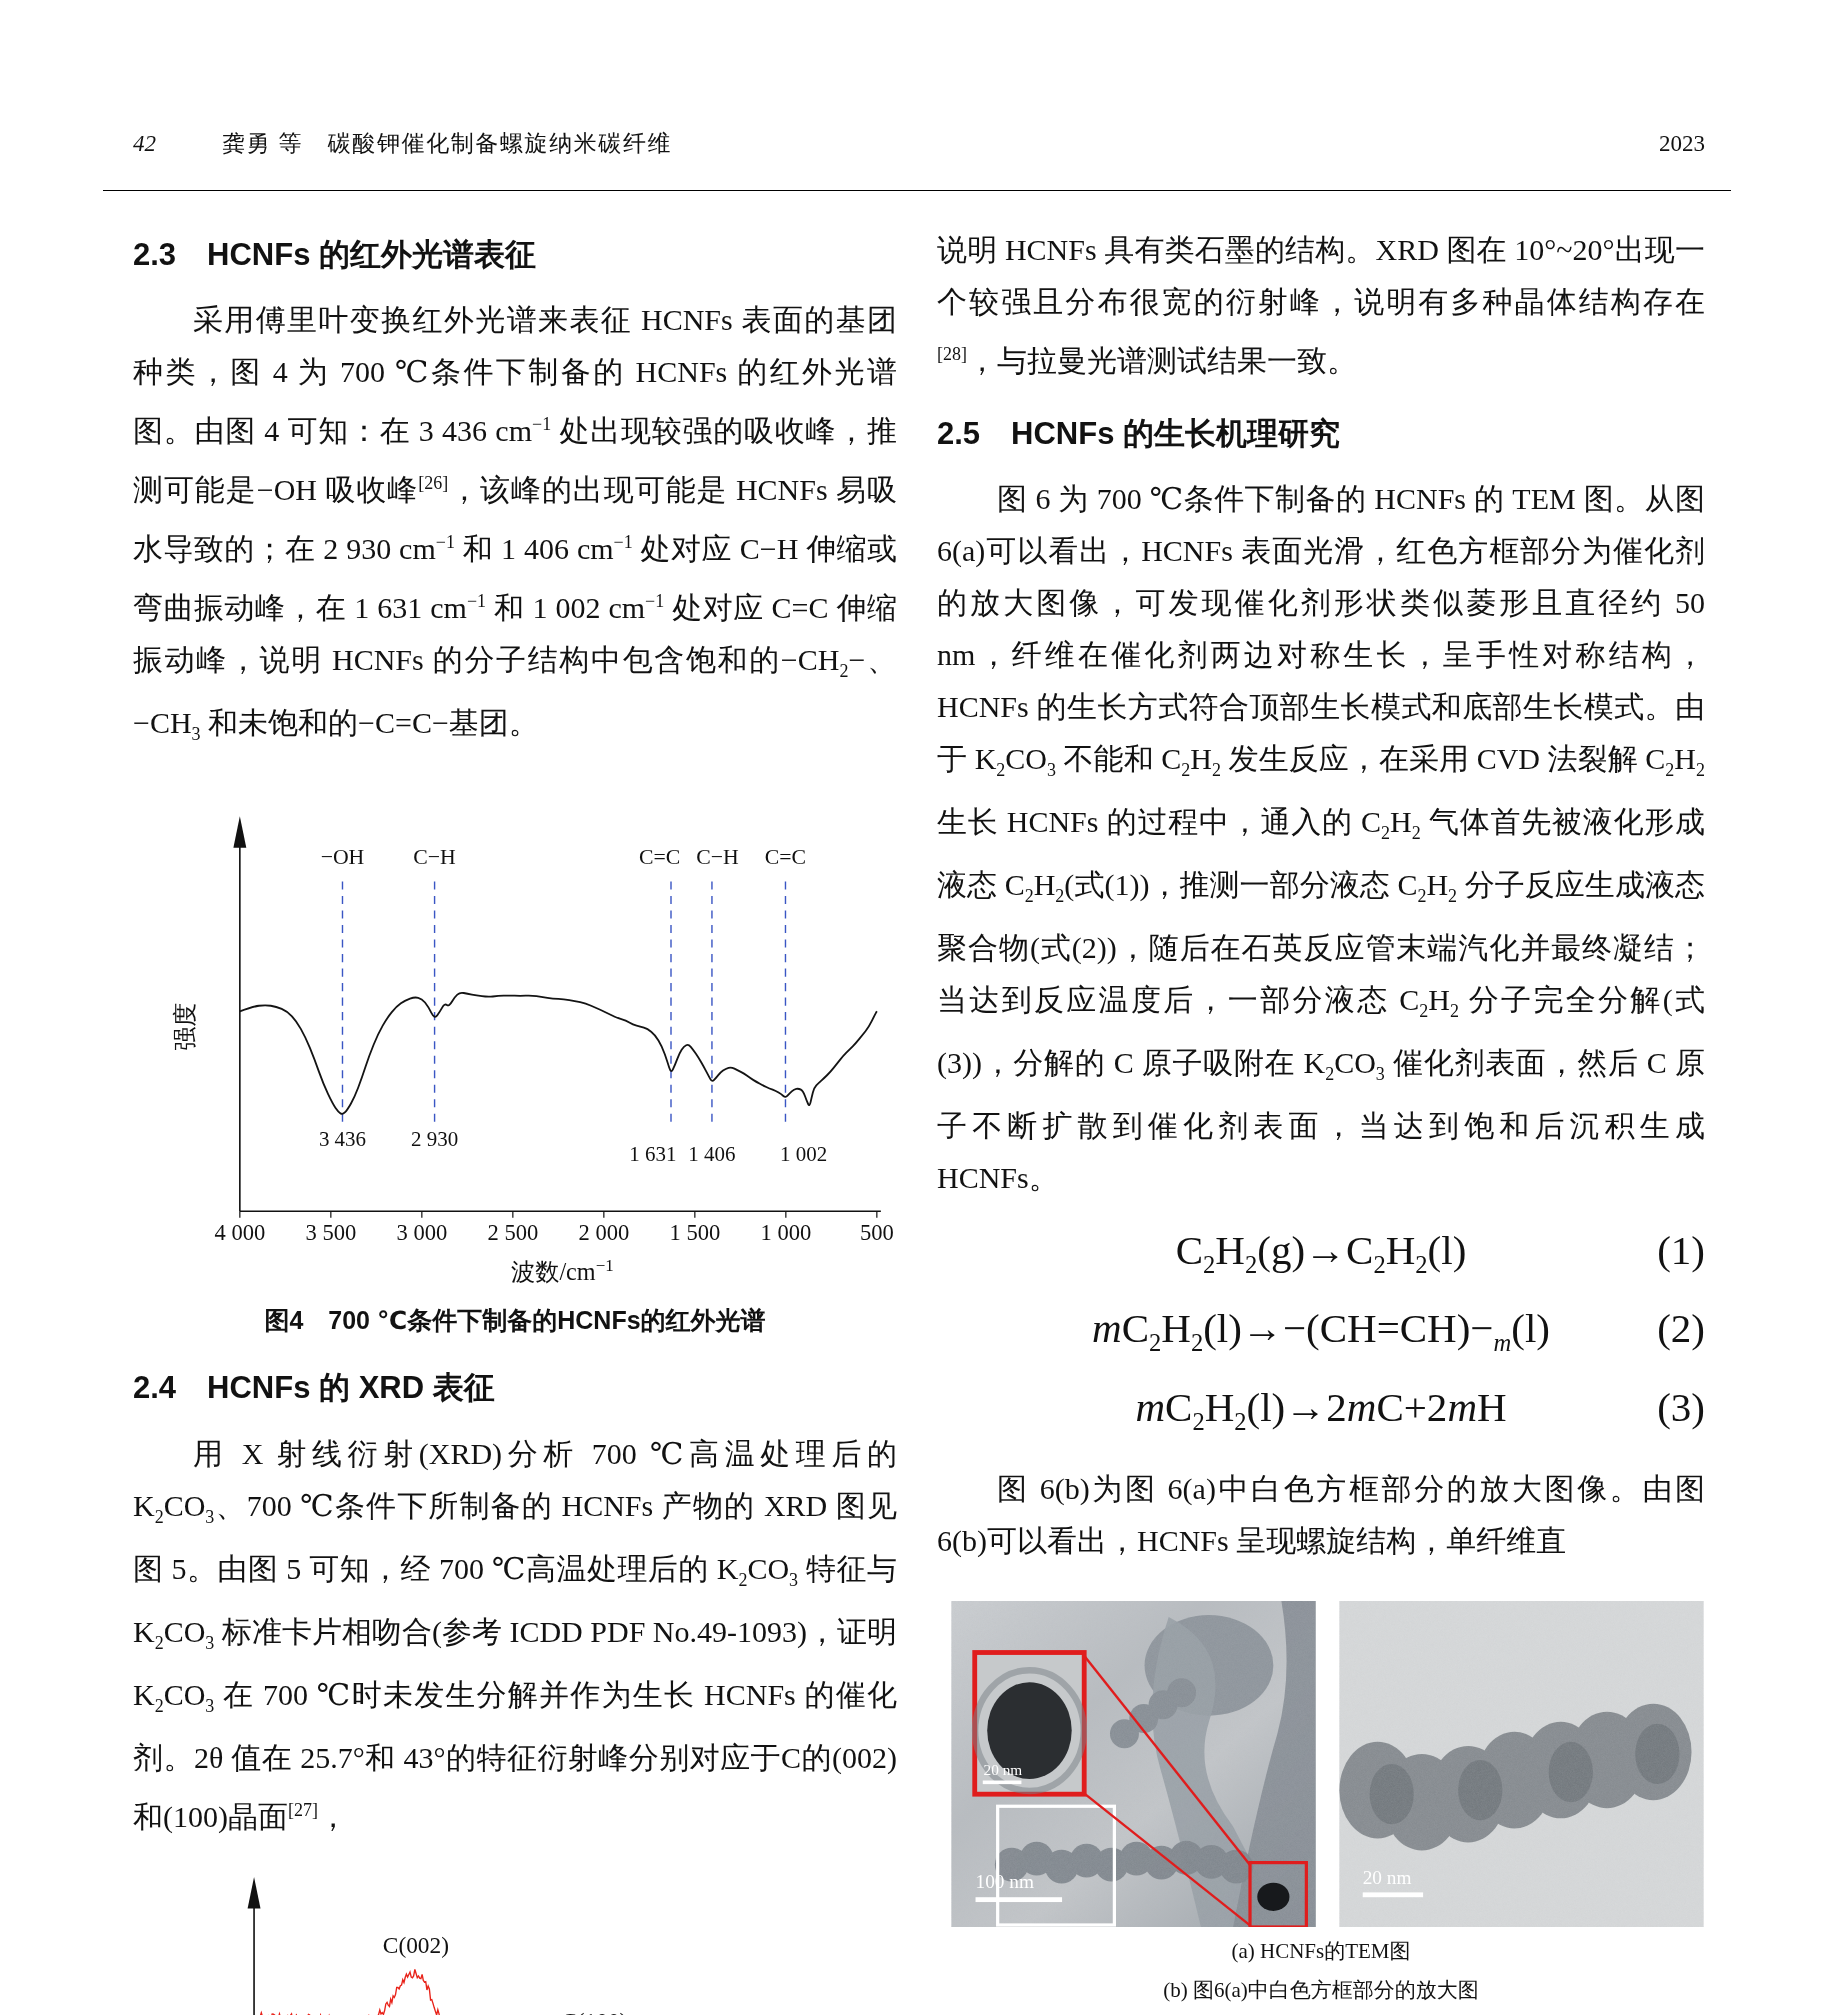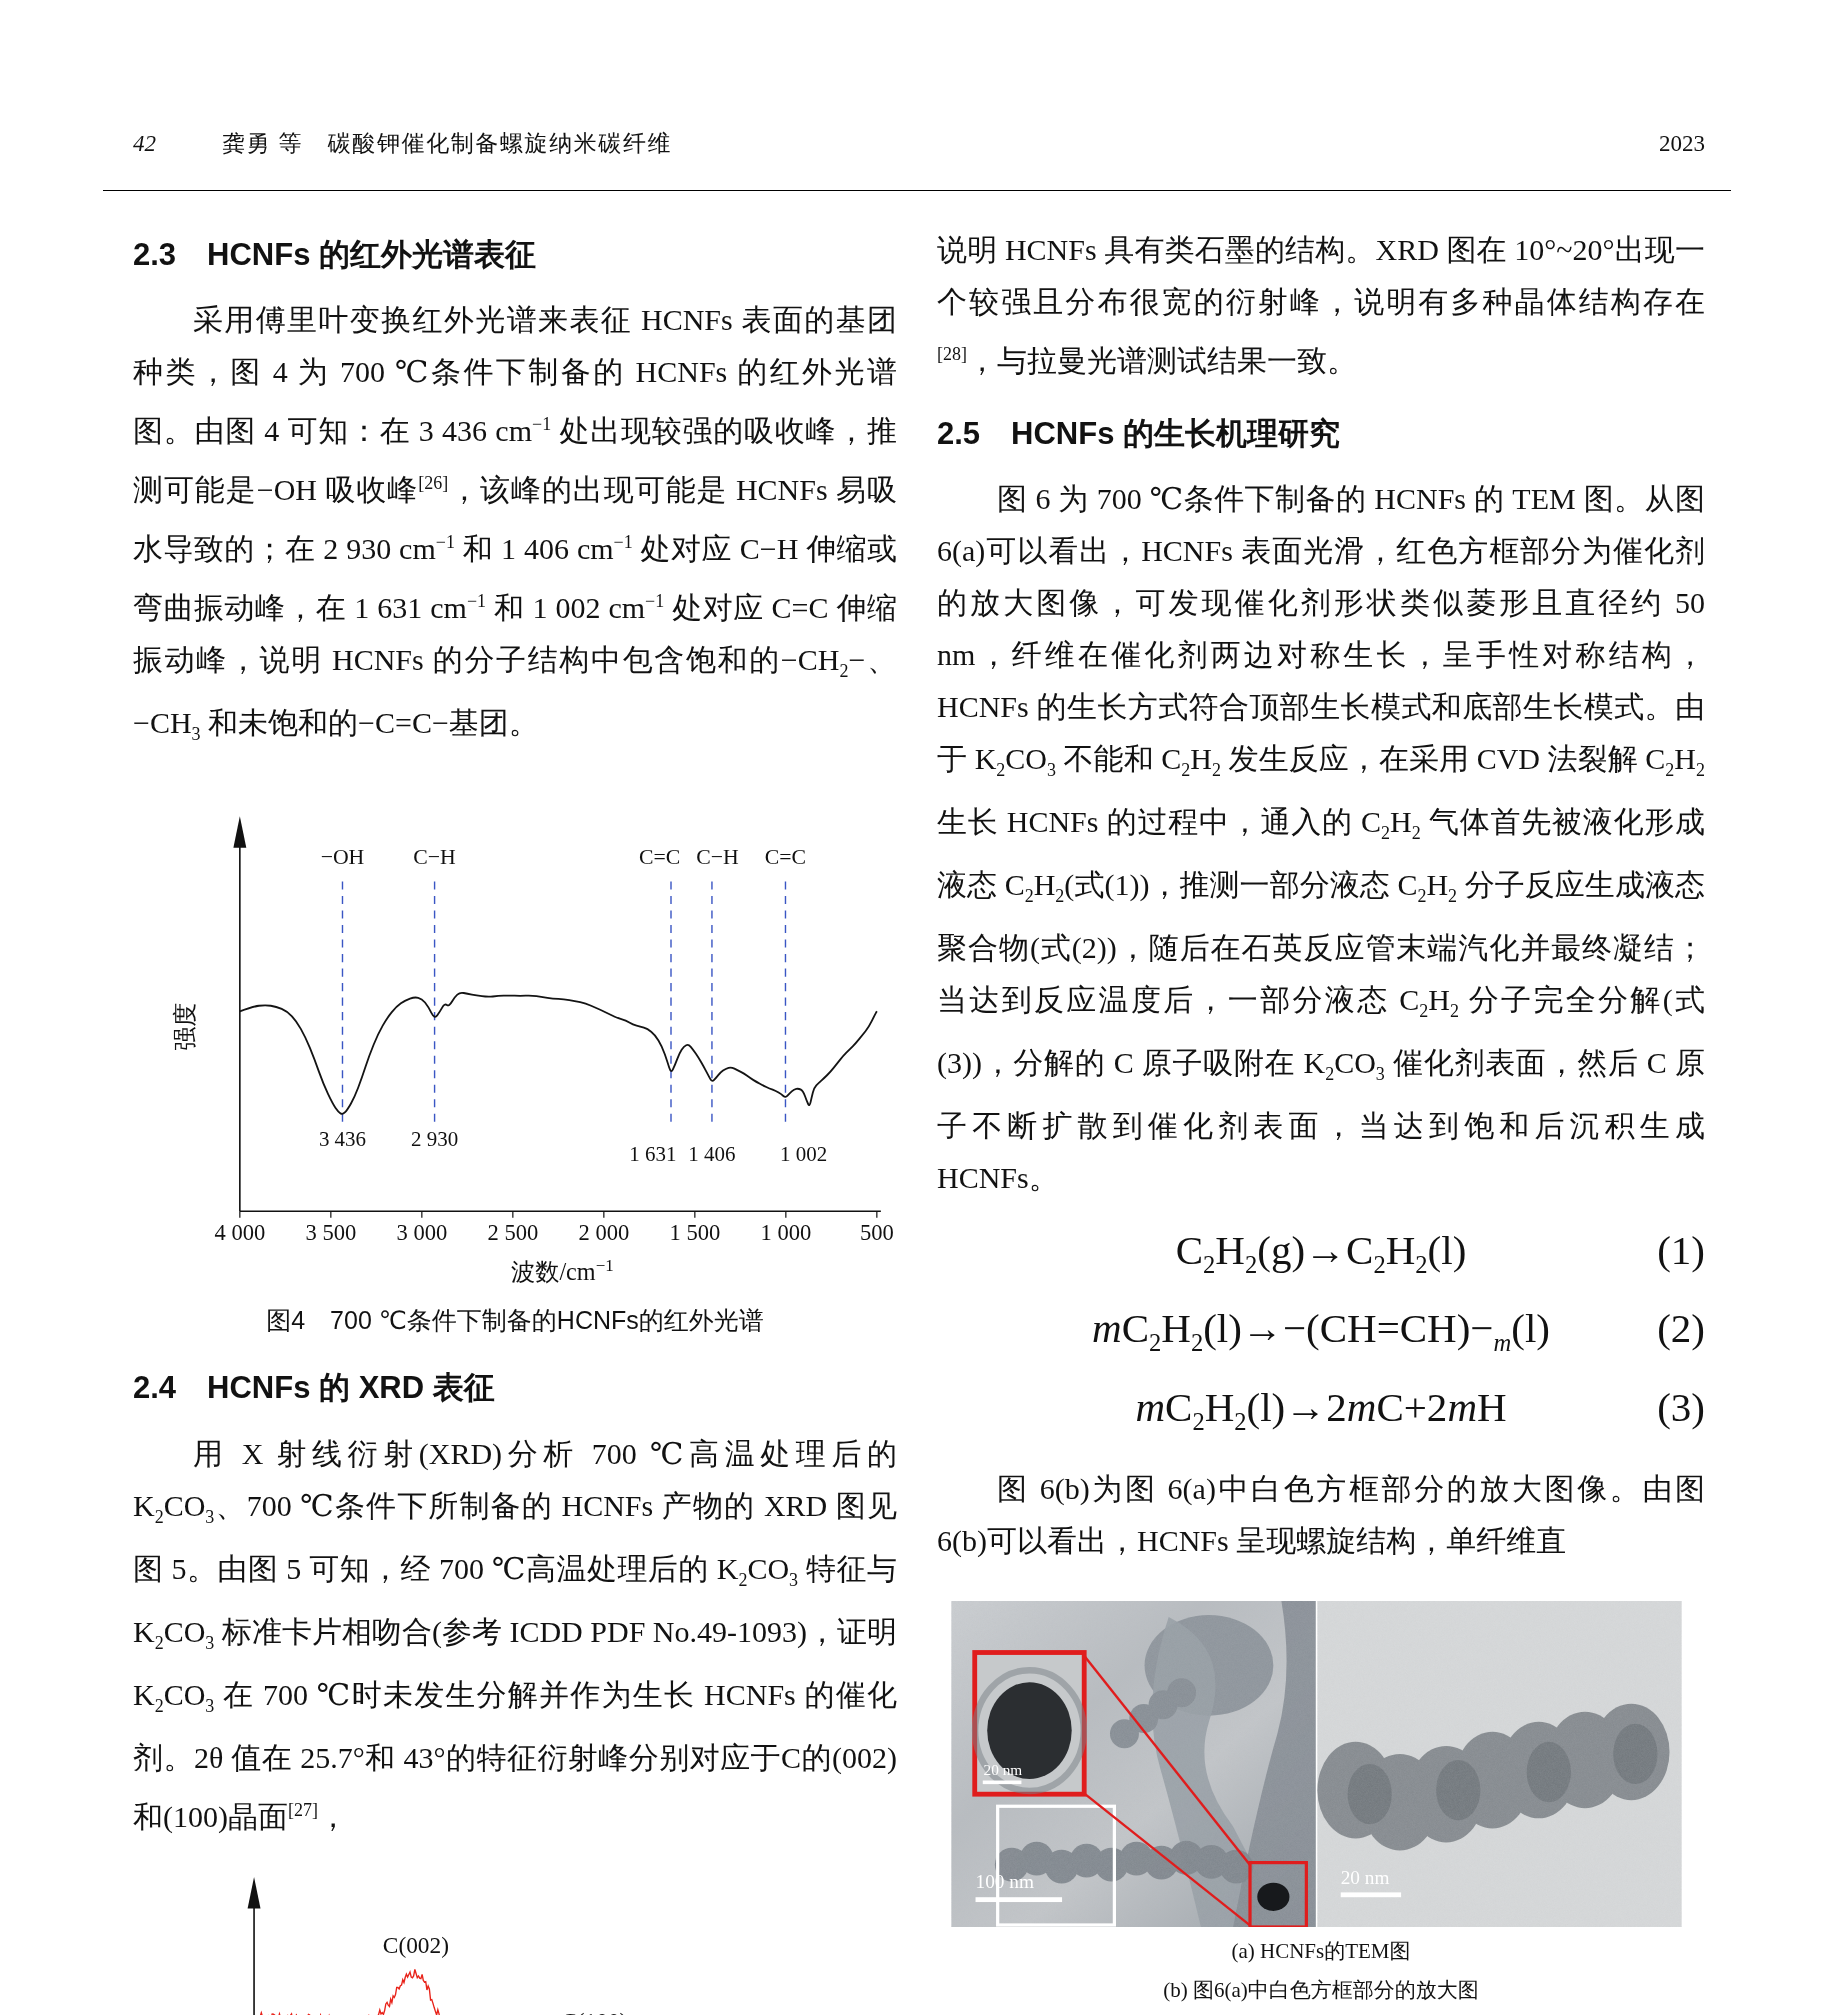--- a/index.html
+++ b/index.html
@@ -16,31 +16,31 @@
   .col.left{left:133px;width:764px;}
   .col.right{left:937px;width:768px;}
   .sec{font-family:"Liberation Sans","DejaVu Sans",sans-serif;font-size:31px;font-weight:bold;
        margin:10.5px 0 19.3px 0;line-height:40px;}
   .body-p{font-size:30px;line-height:52px;text-align:justify;margin:0;}
   .body-p.indent{text-indent:2em;}
   sup{font-size:60%;} sub{font-size:60%;}
   
   .figure{margin-top:44px;margin-bottom:12px;}
   .figure svg{display:block;}
-  .fig-caption{font-family:"Liberation Sans","DejaVu Sans",sans-serif;font-size:25px;font-weight:normal;
+  .fig-caption{font-family:"Liberation Sans","DejaVu Sans",sans-serif;font-size:25px;font-weight:bold;
                text-align:center;margin-top:10.5px;line-height:37px;}
   svg text{font-family:"Liberation Serif","DejaVu Serif",serif;}
   
   .eqs{margin:16px 0 11.3px 0;}
   .eq{display:flex;align-items:baseline;font-size:41px;line-height:61px;margin:3.2px 0;}
   .eq-body{flex:1;text-align:center;}
   .eq-num{width:69px;text-align:right;}
   
   .fig6{width:740px;margin:34px auto 0 auto;}
-  .fig6-row{display:flex;gap:1px;}
+  .fig6-row{display:flex;gap:23px;}
   .tem{width:365px;}
   .fig6-caps{display:flex;gap:10.5px;margin:8.9px 0 16px 0;flex-direction:column;}
   .panel-cap{flex:1;text-align:center;font-size:21px;white-space:nowrap;}
 </style>
 </head>
 <body>
 
 <div class="page">
 
   <div class="hdr">

